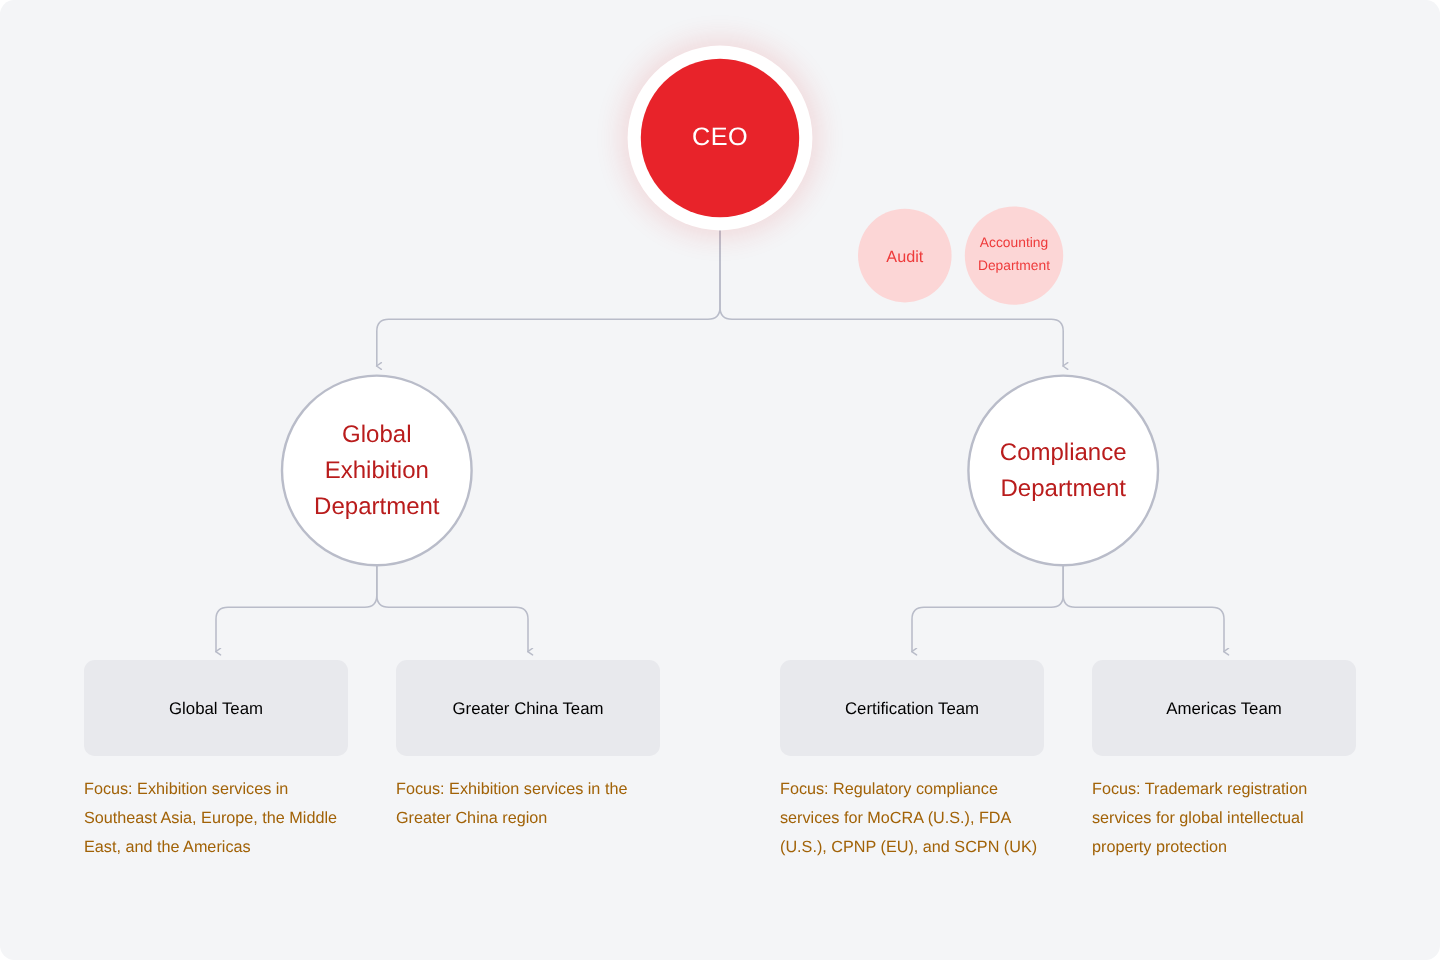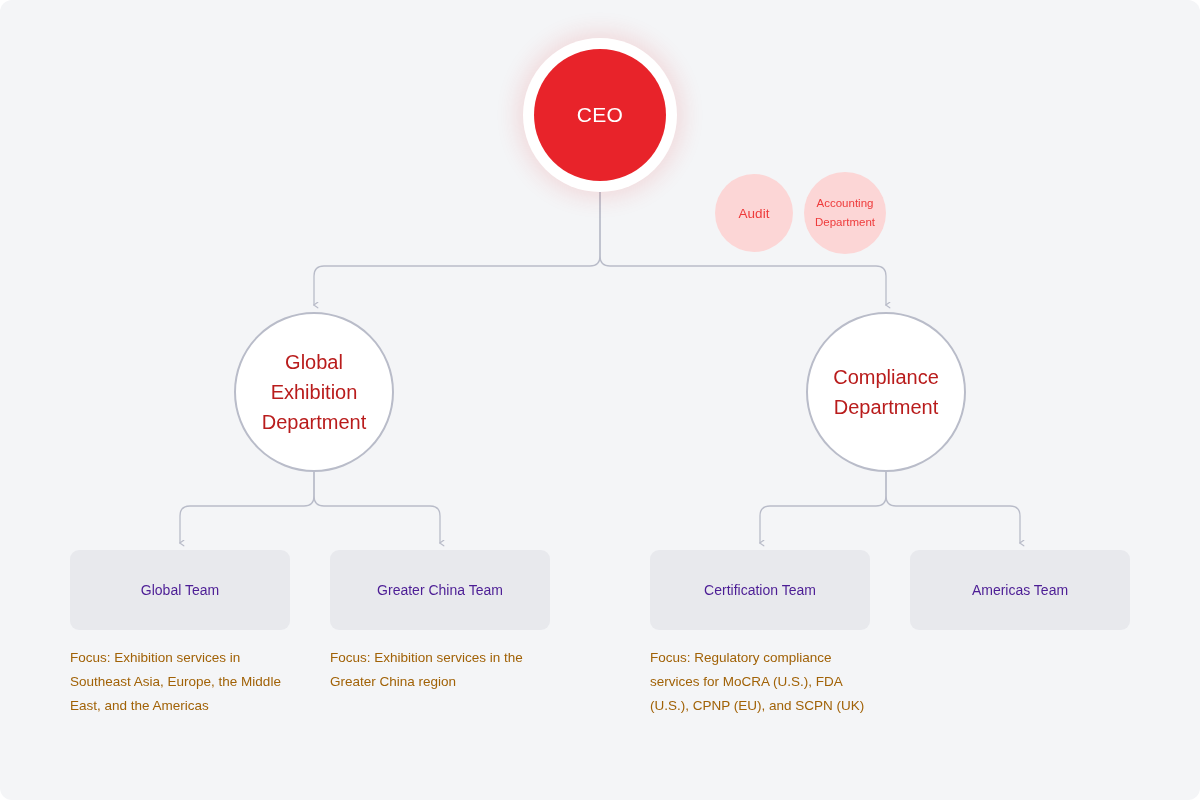--- a/index.html
+++ b/index.html
@@ -123,21 +123,21 @@
     width: 220px;
     height: 80px;
     background: #e8e9ed;
     border-radius: 9px;
     display: flex;
     align-items: center;
     justify-content: center;
     box-sizing: border-box;
   }
   .team-name {
-    color: #4c1d95;
+    color: #000000;
     font-size: 14px;
     text-align: left;
     padding: 0 10px;
   }
   .team-desc {
     margin-top: 16px;
     color: #a16207;
     font-size: 13.5px;
     line-height: 1.78;
   }
@@ -212,15 +212,16 @@
     <div class="team-box">
       <span class="team-name">Certification Team</span>
     </div>
     <div class="team-desc">Focus: Regulatory compliance services for MoCRA (U.S.), FDA (U.S.), CPNP (EU), and SCPN (UK)</div>
   </div>
 
   <div class="team-col col-4">
     <div class="team-box">
       <span class="team-name">Americas Team</span>
     </div>
+    <div class="team-desc">Focus: Trademark registration services for global intellectual property protection</div>
   </div>
 
 </div>
 
 </body></html>

